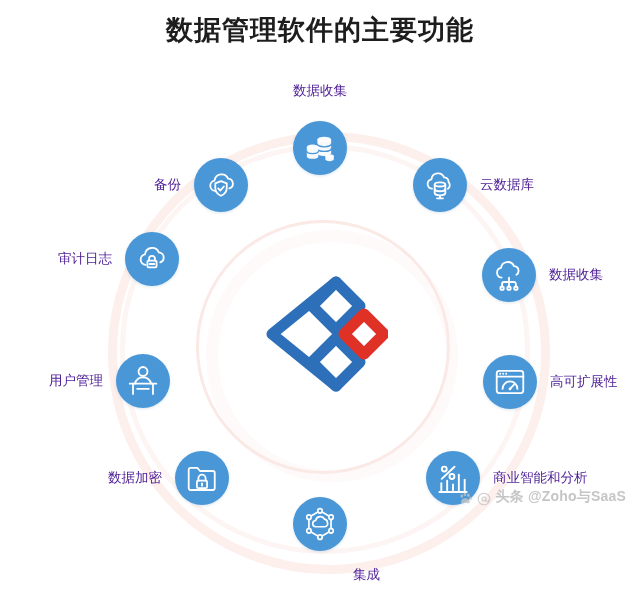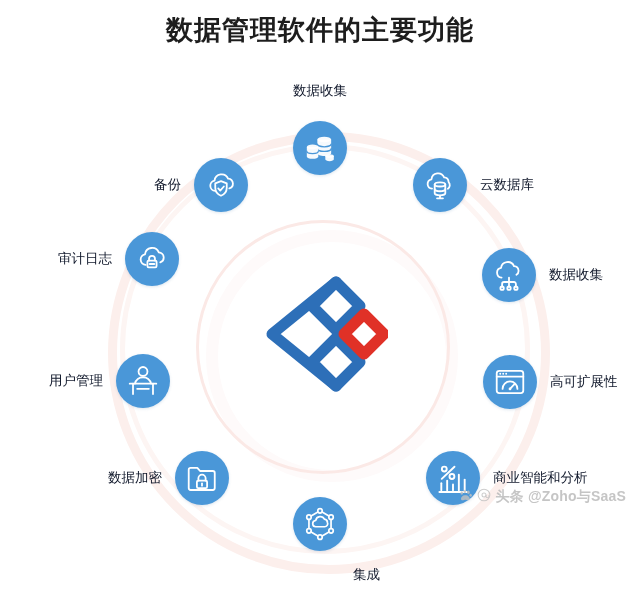--- a/index.html
+++ b/index.html
@@ -108,36 +108,36 @@
   }
   .node-circle svg {
     width: 34px;
     height: 34px;
     display: block;
   }
   .node-label {
     position: absolute;
     font-size: 13.5px;
     line-height: 18px;
-    color: #0f172a;
+    color: #4c1d95;
     white-space: nowrap;
   }
   
   .lbl-top    { left: -60px; top: -66px;  width: 120px; text-align: center; }
   .lbl-bottom { left: -60px; top: 42px;   width: 120px; text-align: right; }
   .lbl-right  { left: 40px;  top: -9px;   text-align: left; }
   .lbl-left   { right: 40px; top: -9px;   text-align: center; }
 
   
   .watermark {
     position: absolute;
     right: 14px;
     bottom: 10px;
     display: flex;
-    align-items: flex-start;
+    align-items: flex-end;
     gap: 4px;
     font-size: 14px;
     font-weight: 700;
     color: #b9b9b9;
     opacity: 0.82;
     white-space: nowrap;
     letter-spacing: 0.2px;
   }
   .watermark svg { display: block; }
 </style>

